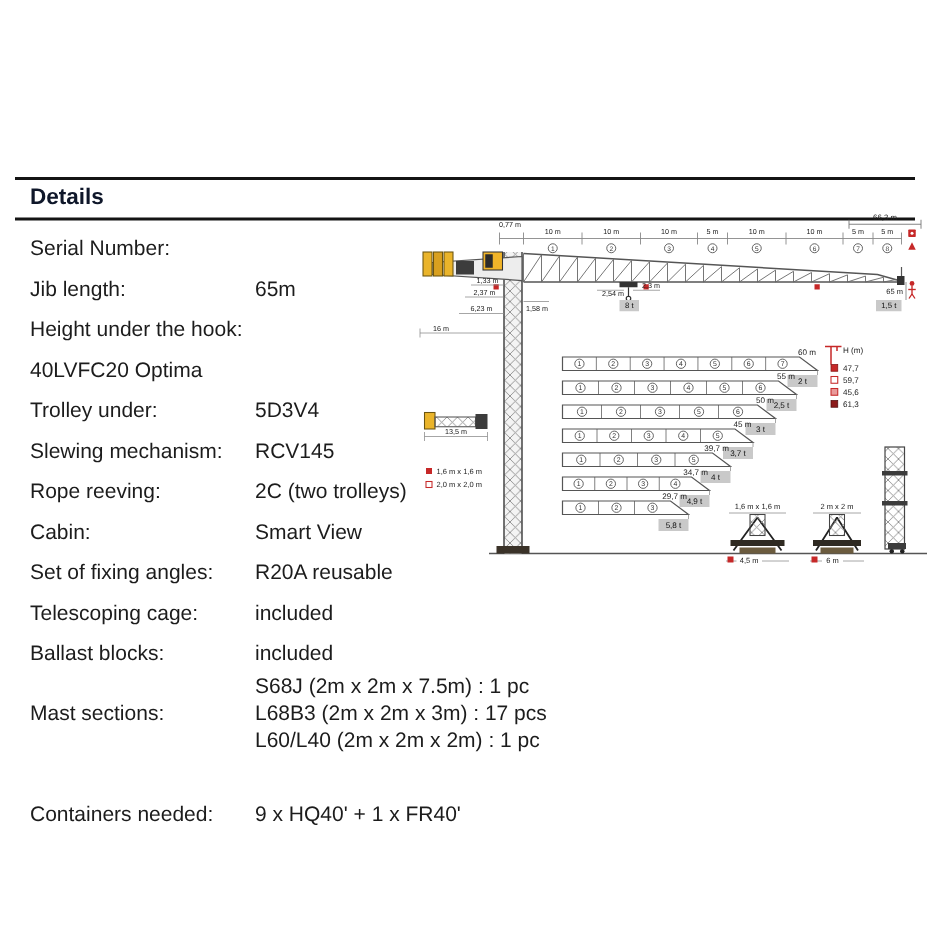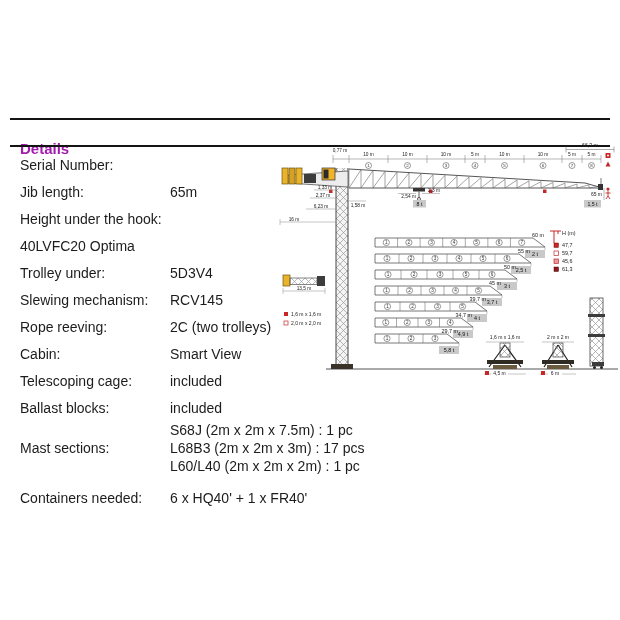--- a/index.html
+++ b/index.html
@@ -3,24 +3,24 @@
 <meta charset="utf-8">
 <style>
   html,body{margin:0;padding:0;}
   body{
     width:620px;height:620px;background:#ffffff;position:relative;overflow:hidden;
     font-family:"Liberation Sans", sans-serif;color:#1c1c1c;
   }
   .rule{position:absolute;left:10px;width:600px;border-top:2px solid #141414;}
   .rule-top{top:118px;}
   .rule-mid{top:145px;}
-  .details-title{position:absolute;left:20px;top:140px;font-size:15px;font-weight:bold;color:#a21caf;}
+  .details-title{position:absolute;left:20px;top:123px;font-size:15px;font-weight:bold;color:#0f172a;}
   .details-table{position:absolute;left:20px;top:151px;width:420px;}
   .spec-row{display:flex;align-items:center;min-height:27px;font-size:14px;line-height:18px;}
-  .spec-row:last-child{margin-top:9px;}
+  .spec-row:last-child{margin-top:26px;}
   .spec-label{width:150px;flex:none;}
   .spec-value{flex:1;}
   .diagram{position:absolute;left:270px;top:138px;width:350px;height:262px;}
   svg text{font-family:"Liberation Sans", sans-serif;}
 </style>
 </head>
 <body>
 
 <div class="rule rule-top"></div>
 <div class="details-title">Details</div>
@@ -51,38 +51,42 @@
     </div>
     <div class="spec-row">
       <div class="spec-label">Rope reeving:</div>
       <div class="spec-value">2C (two trolleys)</div>
     </div>
     <div class="spec-row">
       <div class="spec-label">Cabin:</div>
       <div class="spec-value">Smart View</div>
     </div>
     <div class="spec-row">
+      <div class="spec-label">Set of fixing angles:</div>
+      <div class="spec-value">R20A reusable</div>
+    </div>
+    <div class="spec-row">
       <div class="spec-label">Telescoping cage:</div>
       <div class="spec-value">included</div>
     </div>
     <div class="spec-row">
       <div class="spec-label">Ballast blocks:</div>
       <div class="spec-value">included</div>
     </div>
     <div class="spec-row">
       <div class="spec-label">Mast sections:</div>
       <div class="spec-value">
         <div>S68J (2m x 2m x 7.5m) : 1 pc</div>
         <div>L68B3 (2m x 2m x 3m) : 17 pcs</div>
         <div>L60/L40 (2m x 2m x 2m) : 1 pc</div>
       </div>
     </div>
     <div class="spec-row">
       <div class="spec-label">Containers needed:</div>
-      <div class="spec-value">6 x HQ40' + 1 x FR40'</div>
+      <div class="spec-value">9 x HQ40' + 1 x FR40'</div>
     </div>
   </div>
 
 <div class="diagram">
 <svg id="crane-svg" width="350" height="262" viewBox="0 0 350 262">
   <defs>
     <pattern id="truss6" width="7" height="7" patternUnits="userSpaceOnUse">
       <path d="M0 7 L7 0 M0 0 L7 7" stroke="#8a8a8a" stroke-width="0.6" fill="none"></path>
     </pattern>
   </defs>

